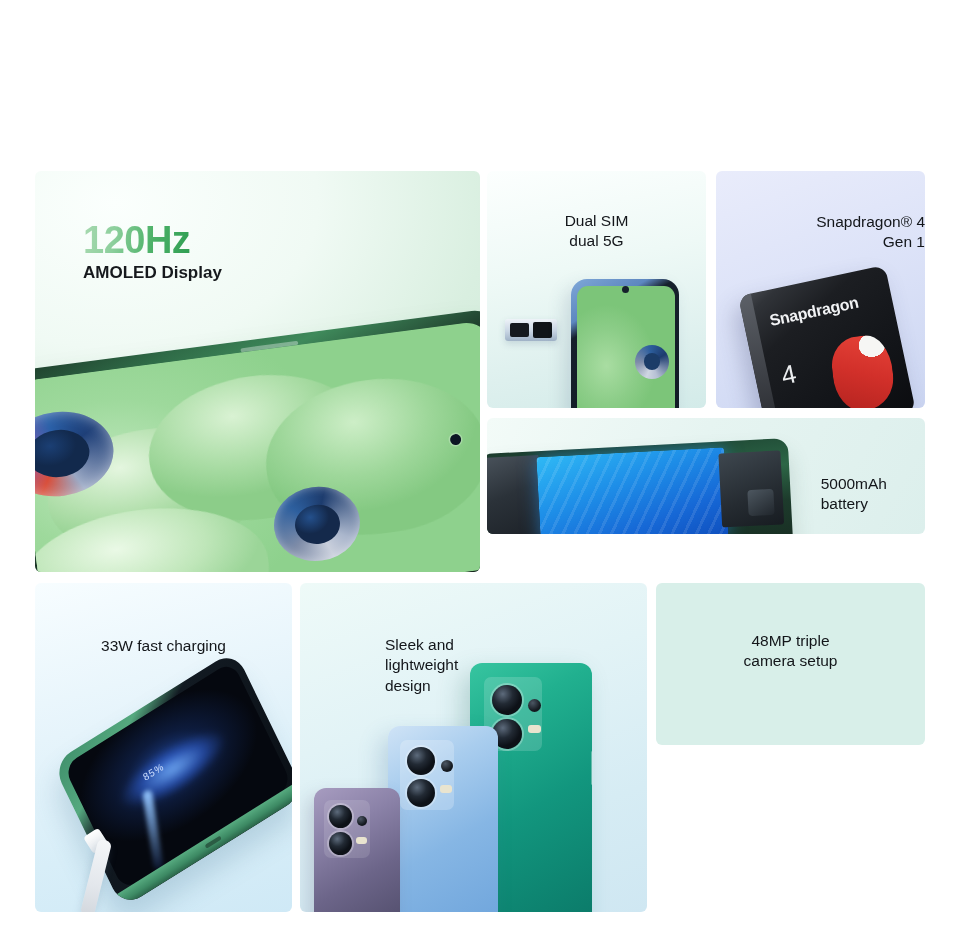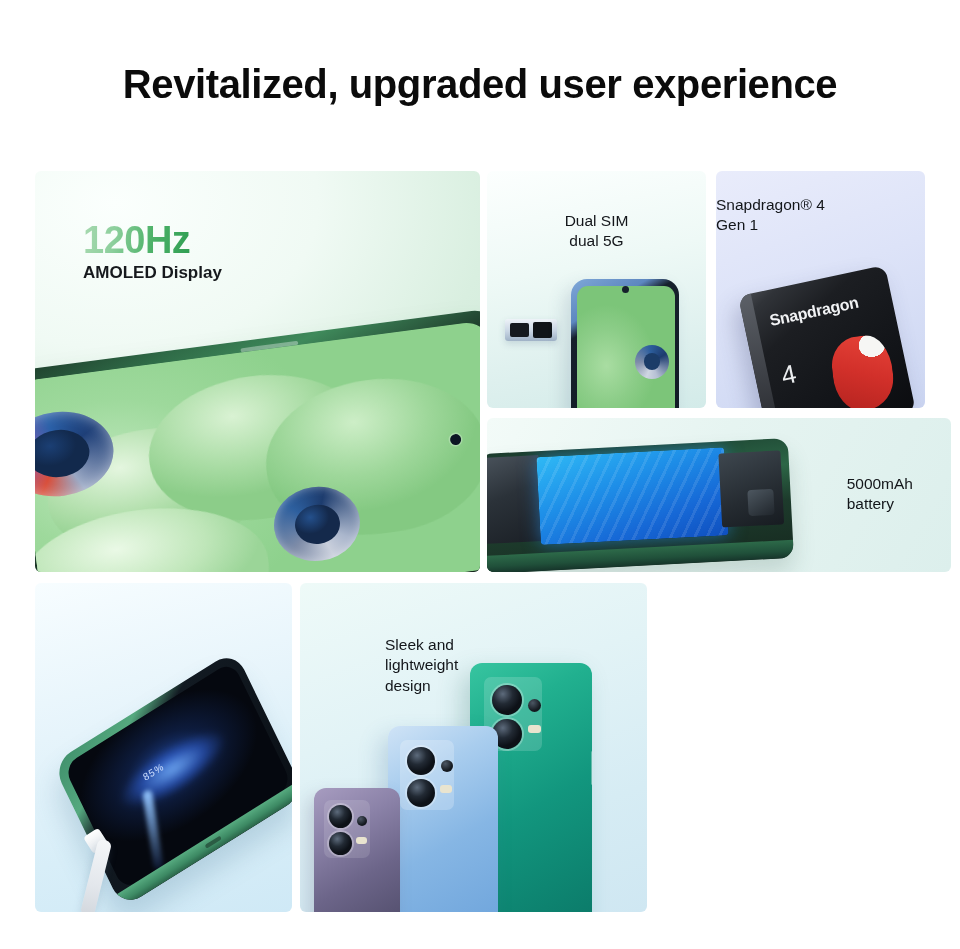--- a/index.html
+++ b/index.html
@@ -105,21 +105,21 @@
     box-shadow:0 3px 7px rgba(70,100,130,.2);
   }
   .sim-tray .c1{position:absolute;left:5px;top:4px;width:19px;height:14px;border-radius:2px;background:#15191e;}
   .sim-tray .c2{position:absolute;left:28px;top:3px;width:19px;height:16px;border-radius:2px;background:#101418;}
 
   
   #card-chip{
     left:716px;top:171px;width:209px;height:237px;
     background:linear-gradient(160deg,#e9ecfb 0%,#dde3f8 45%,#ccd6f2 100%);
   }
-  #chip-label{left:0;top:24px;width:100%;text-align:left;font-size:15.5px;}
+  #chip-label{left:0;top:41px;width:100%;text-align:right;font-size:15.5px;}
   .chip{
     position:absolute;left:36px;top:108px;width:150px;height:150px;
     border-radius:12px;
     background:linear-gradient(150deg,#4a4d52 0%,#303338 10%,#1c1e22 30%,#121418 70%,#0b0c0f 100%);
     transform:rotate(-12deg);
     box-shadow:-8px 10px 22px rgba(60,70,110,.28);
     overflow:hidden;
   }
   .chip .edge{position:absolute;left:0;top:0;width:13px;height:100%;background:linear-gradient(180deg,#5c6067,#24262b);}
   .chip .sd-name{position:absolute;left:26px;top:22px;font-size:16px;font-weight:600;color:#f2f3f5;letter-spacing:-.3px;}
@@ -128,23 +128,22 @@
     position:absolute;right:14px;top:64px;width:60px;height:74px;
     background:
       radial-gradient(42% 30% at 70% 14%, #f6f6f4 0%, #f6f6f4 52%, transparent 53%),
       linear-gradient(200deg,#e8453a 0%,#d2302a 50%,#b3231f 100%);
     border-radius:46% 40% 48% 42% / 40% 52% 44% 50%;
     transform:rotate(6deg);
   }
 
   
   #card-battery{
-    left:487px;top:418px;width:438px;height:154px;
+    left:487px;top:418px;width:438px;height:116px;
     background:linear-gradient(120deg,#f3fbf8 0%,#e6f4f1 45%,#dcefec 100%);
-    padding-left:26px;
   }
   #battery-label{right:38px;top:56px;font-size:15.5px;text-align:left;}
   .bat-phone{
     position:absolute;left:-6px;top:28px;width:310px;height:120px;
     border-radius:14px;
     background:linear-gradient(175deg,#1b3a2c 0%,#23513a 18%,#2c6646 36%,#1d3b2c 60%,#16291f 100%);
     transform:rotate(-3deg);
     box-shadow:0 14px 22px rgba(50,90,70,.18);
     overflow:hidden;
   }
@@ -251,21 +250,20 @@
     left:656px;top:755px;width:269px;height:157px;
     background:linear-gradient(160deg,#e4eafb 0%,#dbe2f8 50%,#d3dcf6 100%);
   }
   #storage-label{left:0;top:50px;width:100%;text-align:center;font-size:15.5px;}
 </style>
 </head>
 <body>
 
 <div class="page">
 
-  <div class="title">Revitalized, upgraded user experience</div>
 
   <div class="card" id="card-display">
     <div id="display-hz">120Hz</div>
     <div id="display-sub">AMOLED Display</div>
     <div class="ph-display">
       <div class="earpiece"></div>
       <div class="screen">
         <span class="scoop s1"></span>
         <span class="scoop s2"></span>
         <span class="scoop s3"></span>
@@ -310,20 +308,21 @@
       <span class="guts"></span>
       <span class="bat-cell"></span>
       <span class="modr">
           <b></b>
         </span>
       <span class="rail"></span>
     </div>
   </div>
 
   <div class="card" id="card-charge">
+    <div class="label" id="charge-label">33W fast charging</div>
     <div class="chg-phone">
       <div class="scr">
         <span class="swirl"></span>
         <span class="beam"></span>
         <span class="pct">85%</span>
       </div>
       <span class="base">
           <i></i>
         </span>
     </div>
@@ -355,15 +354,19 @@
 
     <div class="d-phone d-purple">
       <span class="cambump"></span>
       <span class="lens" style="left:15px;top:17px;width:23px;height:23px;"></span>
       <span class="lens" style="left:15px;top:44px;width:23px;height:23px;"></span>
       <span class="lens-s" style="left:43px;top:28px;width:10px;height:10px;"></span>
       <span class="flash" style="left:42px;top:49px;width:11px;height:7px;"></span>
     </div>
   </div>
 
+  <div class="card" id="card-camera">
+    <div class="label" id="camera-label">48MP triple
+camera setup</div>
+  </div>
 
 
 </div>
 
 </body></html>

